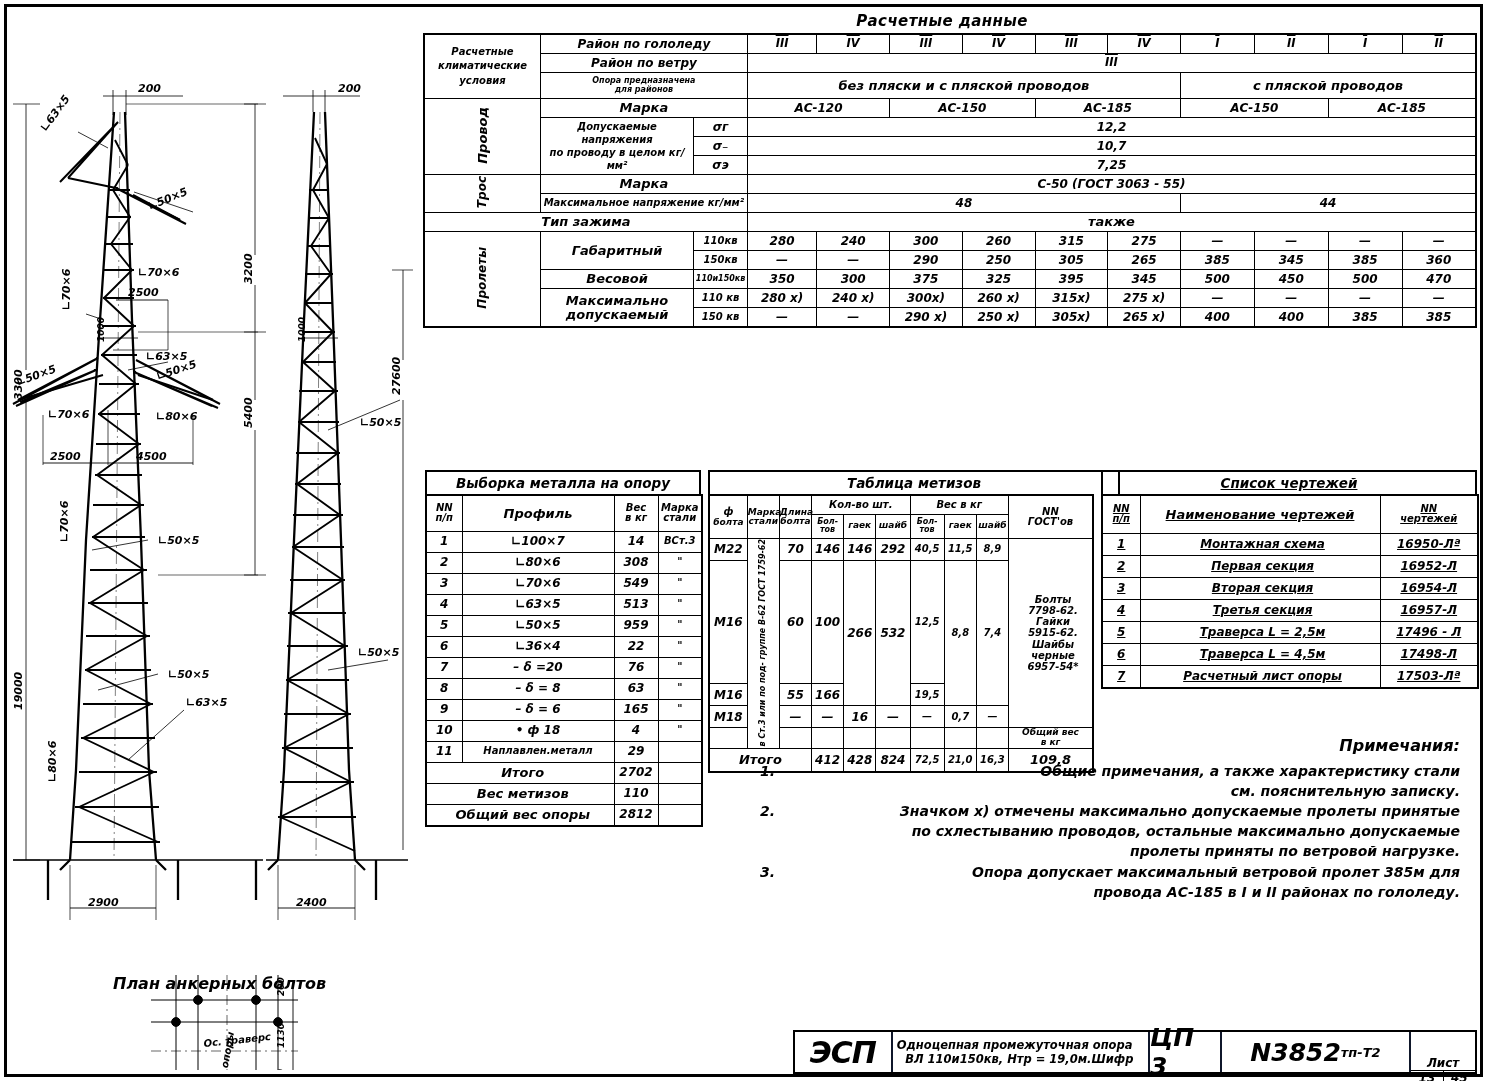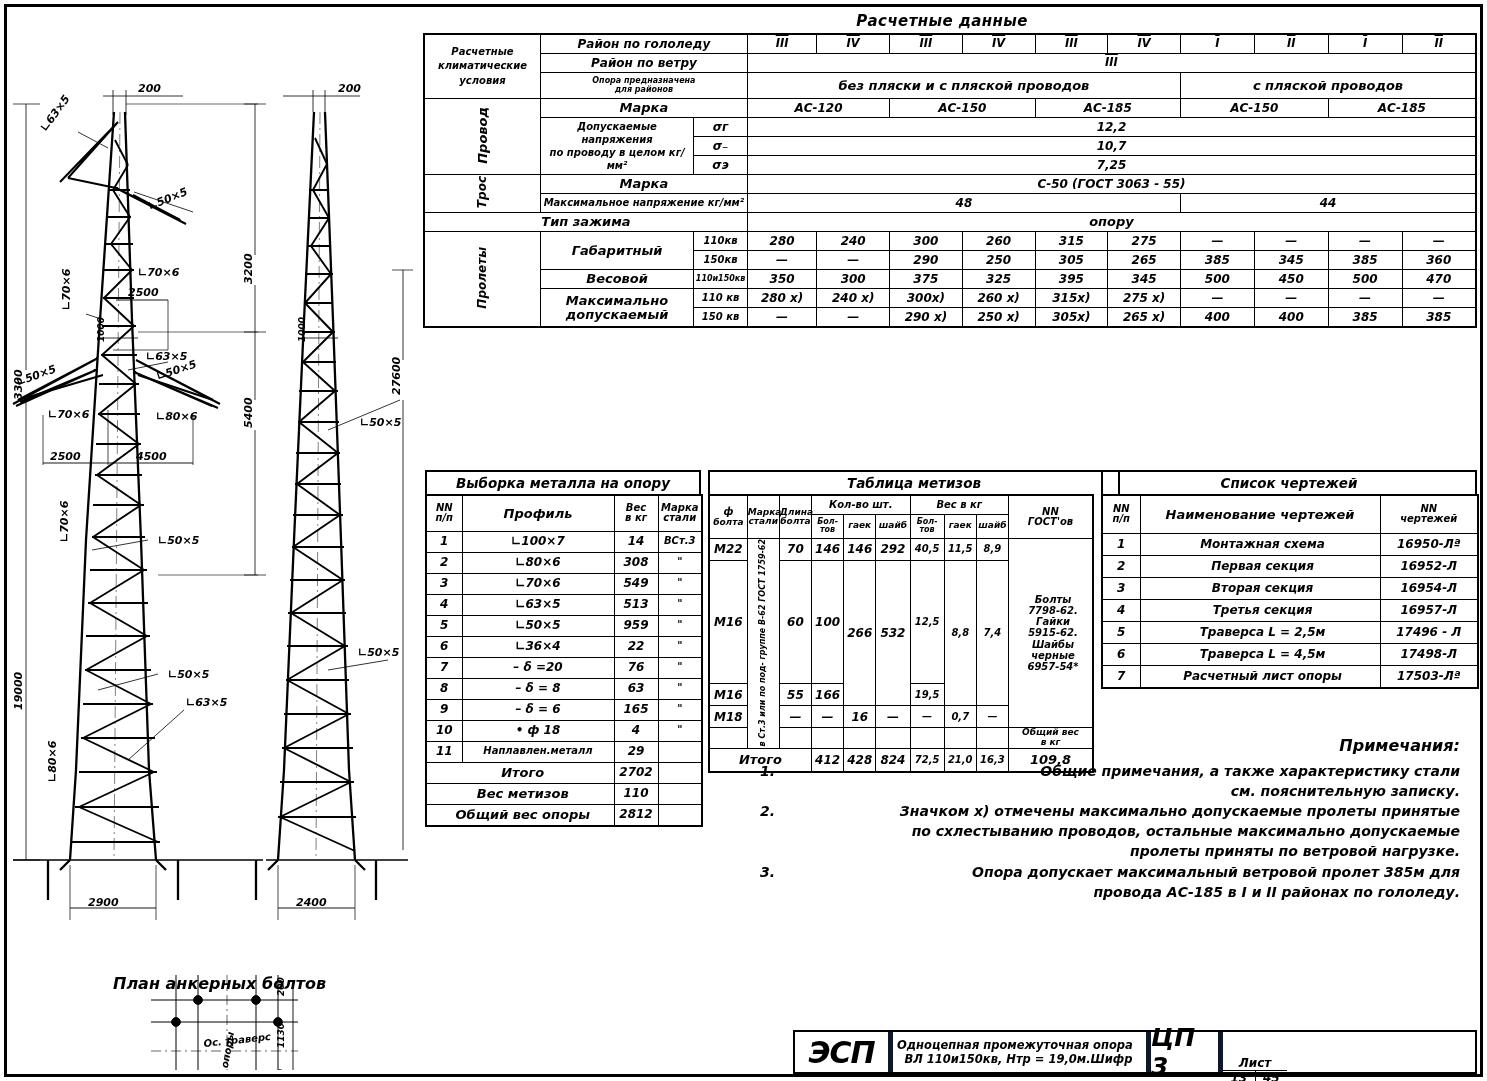--- a/index.html
+++ b/index.html
@@ -37,38 +37,38 @@
   
   #metal-block{position:absolute;left:425px;top:470px;width:276px;}
   #metal-title{font-size:13.5px;border:2px solid #000;border-bottom:none;padding:3px 0;}
   #metal-table{width:276px;font-size:12px;}
   #metal-table td{height:20px;}
 
   #meti-block{position:absolute;left:708px;top:470px;width:412px;}
   #meti-title{font-size:13.5px;border:2px solid #000;border-bottom:none;padding:3px 0;}
   #meti-table{width:386px;font-size:11px;}
 
-  #draw-block{position:absolute;left:1101px;top:470px;width:376px;}
+  #draw-block{position:absolute;left:1101px;top:470px;width:376px;text-decoration:underline;}
   #draw-title{font-size:13.5px;border:2px solid #000;border-bottom:none;padding:3px 0;}
   #draw-table{width:376px;font-size:12px;}
   #draw-table td{height:21px;}
 
   
   #notes{position:absolute;left:760px;top:735px;width:700px;
          font-style:italic;font-weight:bold;font-size:14px;line-height:1.42;text-align:right;}
   #notes .nt-title{font-size:16px;margin-left:22px;margin-bottom:4px;}
   #notes ol{margin:0;padding:0;list-style:none;}
   #notes li{margin-bottom:1px;padding-left:20px;position:relative;}
   #notes li .num{position:absolute;left:0;top:0;}
   #notes .ind{display:block;padding-left:16px;}
 
   
   #title-block{position:absolute;left:793px;top:1030px;width:684px;height:44px;
         border:2px solid #000;display:flex;box-sizing:border-box;}
-  #title-block>div{border-right:5px solid #0f172a;display:flex;align-items:center;justify-content:center;box-sizing:border-box;}
+  #title-block>div{border-right:2px solid #0f172a;display:flex;align-items:center;justify-content:center;box-sizing:border-box;}
   #title-block>div:last-child{border-right:none;}
   .tb-logo{width:98px;font-size:30px;font-weight:bold;font-style:italic;letter-spacing:-1px;}
   .tb-desc{width:258px;flex-direction:column;align-items:flex-start !important;padding-left:4px;
            font-style:italic;font-weight:bold;font-size:11.5px;line-height:1.25;}
   .tb-desc .l2{display:flex;width:100%;justify-content:center;padding-right:6px;box-sizing:border-box;}
   .tb-cipher{width:72px;font-size:25px;font-weight:bold;font-style:italic;}
   .tb-num{width:190px;font-size:25px;font-weight:bold;font-style:italic;}
   .tb-num sub{font-size:13px}
   .tb-sheet{width:64px;flex-direction:column;padding:0;}
   .tb-sheet .hd{font-size:12px;font-style:italic;font-weight:bold;border-bottom:1.5px solid #000;width:100%;text-align:center;margin-top:36px;}
@@ -378,21 +378,21 @@
           <td colspan="10" class="f12">С-50 (ГОСТ 3063 - 55)</td>
         </tr>
         <tr>
           <td colspan="2" class="f11">Максимальное  напряжение  кг/мм²</td>
           <td colspan="6" class="f12">48</td>
           <td colspan="4" class="f12">44</td>
         </tr>
 
         <tr>
           <td colspan="3" class="f13">Тип зажима</td>
-          <td colspan="10" class="f13">опору</td>
+          <td colspan="10" class="f13">также</td>
         </tr>
 
         <tr>
           <td rowspan="5" style="width:22px;padding:0">
             <span class="vert f12">Пролеты</span>
           </td>
           <td rowspan="2" class="f13">Габаритный</td>
           <td class="f10">110кв</td>
           <td class="f12">280</td>
           <td class="f12">240</td>
@@ -754,20 +754,24 @@
   <div id="title-block">
     <div class="tb-logo">ЭСП</div>
     <div class="tb-desc">
       <span>Одноцепная  промежуточная опора</span>
       <span class="l2">
         <span>ВЛ 110и150кв, Нтр = 19,0м.</span>
         <span>Шифр</span>
       </span>
     </div>
     <div class="tb-cipher">ЦП 3</div>
+    <div class="tb-num">
+      <span>N3852</span>
+        <sub>тп-Т2</sub>
+    </div>
     <div class="tb-sheet">
       <span class="hd">Лист</span>
       <span class="bt">
         <span>13</span>
         <span>45</span>
       </span>
     </div>
   </div>
 </div>
 

